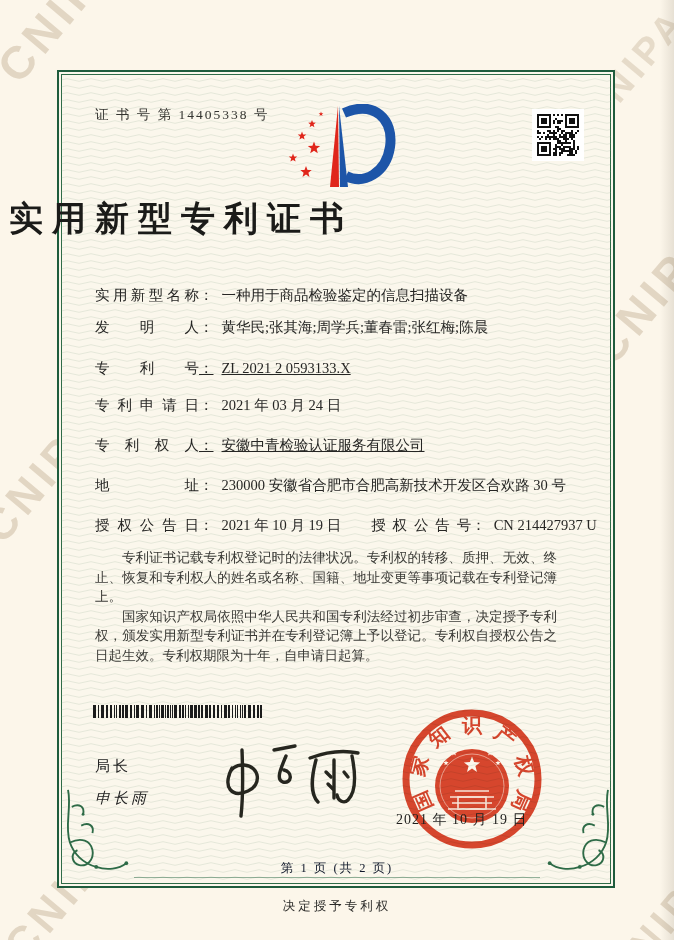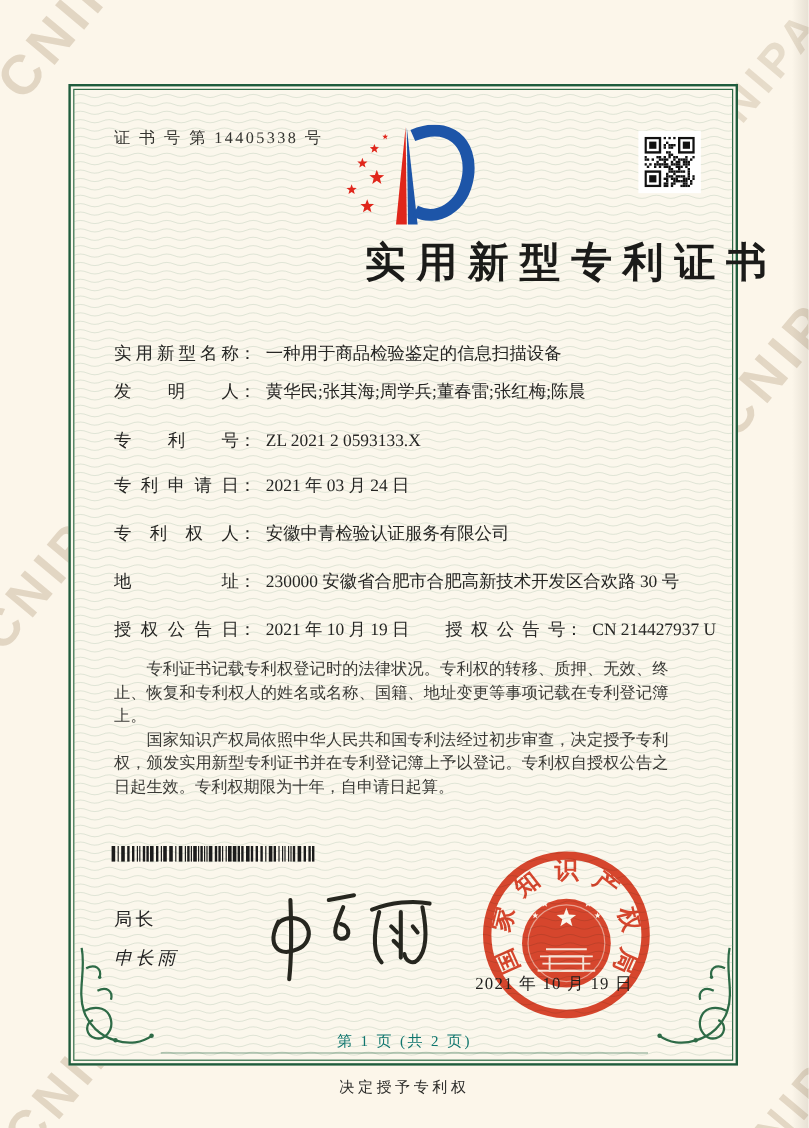--- a/index.html
+++ b/index.html
@@ -22,21 +22,21 @@
   #waves{position:absolute; left:61px; top:74px; pointer-events:none;}
   #waves path{fill:none; stroke:rgba(122,158,128,.22); stroke-width:.8;}
   .bottom-rule{position:absolute; left:134px; top:877px; width:406px; height:1px;
     background:rgba(46,107,71,.5);}
   .flourish{position:absolute;}
   .flourish path{stroke:#2e6b47; fill:none; stroke-width:2;}
   .flourish circle{fill:#2e6b47;}
   
   .cert-no{position:absolute; left:95px; top:106px; font-size:13.5px;
     letter-spacing:2px; color:#33332f;text-align:right;}
-  .title{position:absolute; left:0; top:196px; width:648px; text-align:right;
+  .title{position:absolute; left:0; top:196px; width:648px; text-align:left;
     font-size:34px; font-weight:bold; letter-spacing:9px; text-indent:9px; color:#1b1b19;}
   
   .qr-pad{position:absolute; left:532px; top:109px; width:52px; height:52px; background:#fff;}
   #qr{position:absolute; left:537px; top:114px;}
   
   .frow{position:absolute; left:95px; font-size:14.5px; color:#262624; white-space:nowrap; line-height:18px;}
   .flabel{display:inline-block; width:104px; text-align:justify; text-align-last:justify; vertical-align:top;}
   .fcolon{margin-right:8px;}
   .flabel2{display:inline-block; width:100px; margin-left:30px; text-align:justify; text-align-last:justify;}
   
@@ -52,21 +52,21 @@
   .sig-hand{position:absolute; left:198px; top:736px;}
   .sig-hand path{stroke:#26261f; stroke-width:3.4; stroke-linecap:round; fill:none;}
   
   .seal-svg{position:absolute; left:380px; top:688px; mix-blend-mode:multiply; opacity:.93;}
   #sealText text{font-size:20px; font-weight:bold; fill:#d83a20; text-anchor:middle;
     dominant-baseline:middle; font-family:"Liberation Serif","DejaVu Serif",serif;}
   .seal-date{position:absolute; left:396px; top:811px; width:170px; font-size:14px;
     letter-spacing:1px; color:#1f1f1d; white-space:nowrap;}
   
   .page-indicator{position:absolute; left:0; top:860px; width:674px; text-align:center;
-    font-size:12.5px; letter-spacing:2px; color:#0f766e;}
+    font-size:12.5px; letter-spacing:2px; color:#0f172a;}
   .continuation{position:absolute; left:0; top:898px; width:674px; text-align:center;
     font-size:12.5px; letter-spacing:3px; color:#2c2c2a;}
 </style>
 </head>
 <body>
 
 <div class="page">
 
   <span class="wm" style="left:-14px; top:58px; font-size:46px; opacity:.5;">CNIPA</span>
   <span class="wm" style="left:572px; top:108px; font-size:38px; opacity:.42;">CNIPA</span>
@@ -374,27 +374,27 @@
     </svg>
 
   <div class="title">实用新型专利证书</div>
 
   <div class="frow" style="top:286px;">
     <span class="flabel">实用新型名称</span><span class="fcolon">：</span><span class="fvalue">一种用于商品检验鉴定的信息扫描设备</span>
   </div>
   <div class="frow" style="top:318px;">
     <span class="flabel">发明人</span><span class="fcolon">：</span><span class="fvalue">黄华民;张其海;周学兵;董春雷;张红梅;陈晨</span>
   </div>
-  <div class="frow" style="top:359px;">
+  <div class="frow" style="top:359px;text-decoration:underline;">
     <span class="flabel">专利号</span><span class="fcolon">：</span><span class="fvalue">ZL 2021 2 0593133.X</span>
   </div>
   <div class="frow" style="top:396px;">
     <span class="flabel">专利申请日</span><span class="fcolon">：</span><span class="fvalue">2021 年 03 月 24 日</span>
   </div>
-  <div class="frow" style="top:436px;">
+  <div class="frow" style="top:436px;text-decoration:underline;">
     <span class="flabel">专利权人</span><span class="fcolon">：</span><span class="fvalue">安徽中青检验认证服务有限公司</span>
   </div>
   <div class="frow" style="top:476px;">
     <span class="flabel">地址</span><span class="fcolon">：</span><span class="fvalue">230000 安徽省合肥市合肥高新技术开发区合欢路 30 号</span>
   </div>
   <div class="frow" style="top:516px;">
     <span class="flabel">授权公告日</span><span class="fcolon">：</span><span class="fvalue">2021 年 10 月 19 日</span><span class="flabel2">授权公告号</span><span class="fcolon">：</span><span class="fvalue">CN 214427937 U</span>
   </div>
 
   <div class="body-text">

